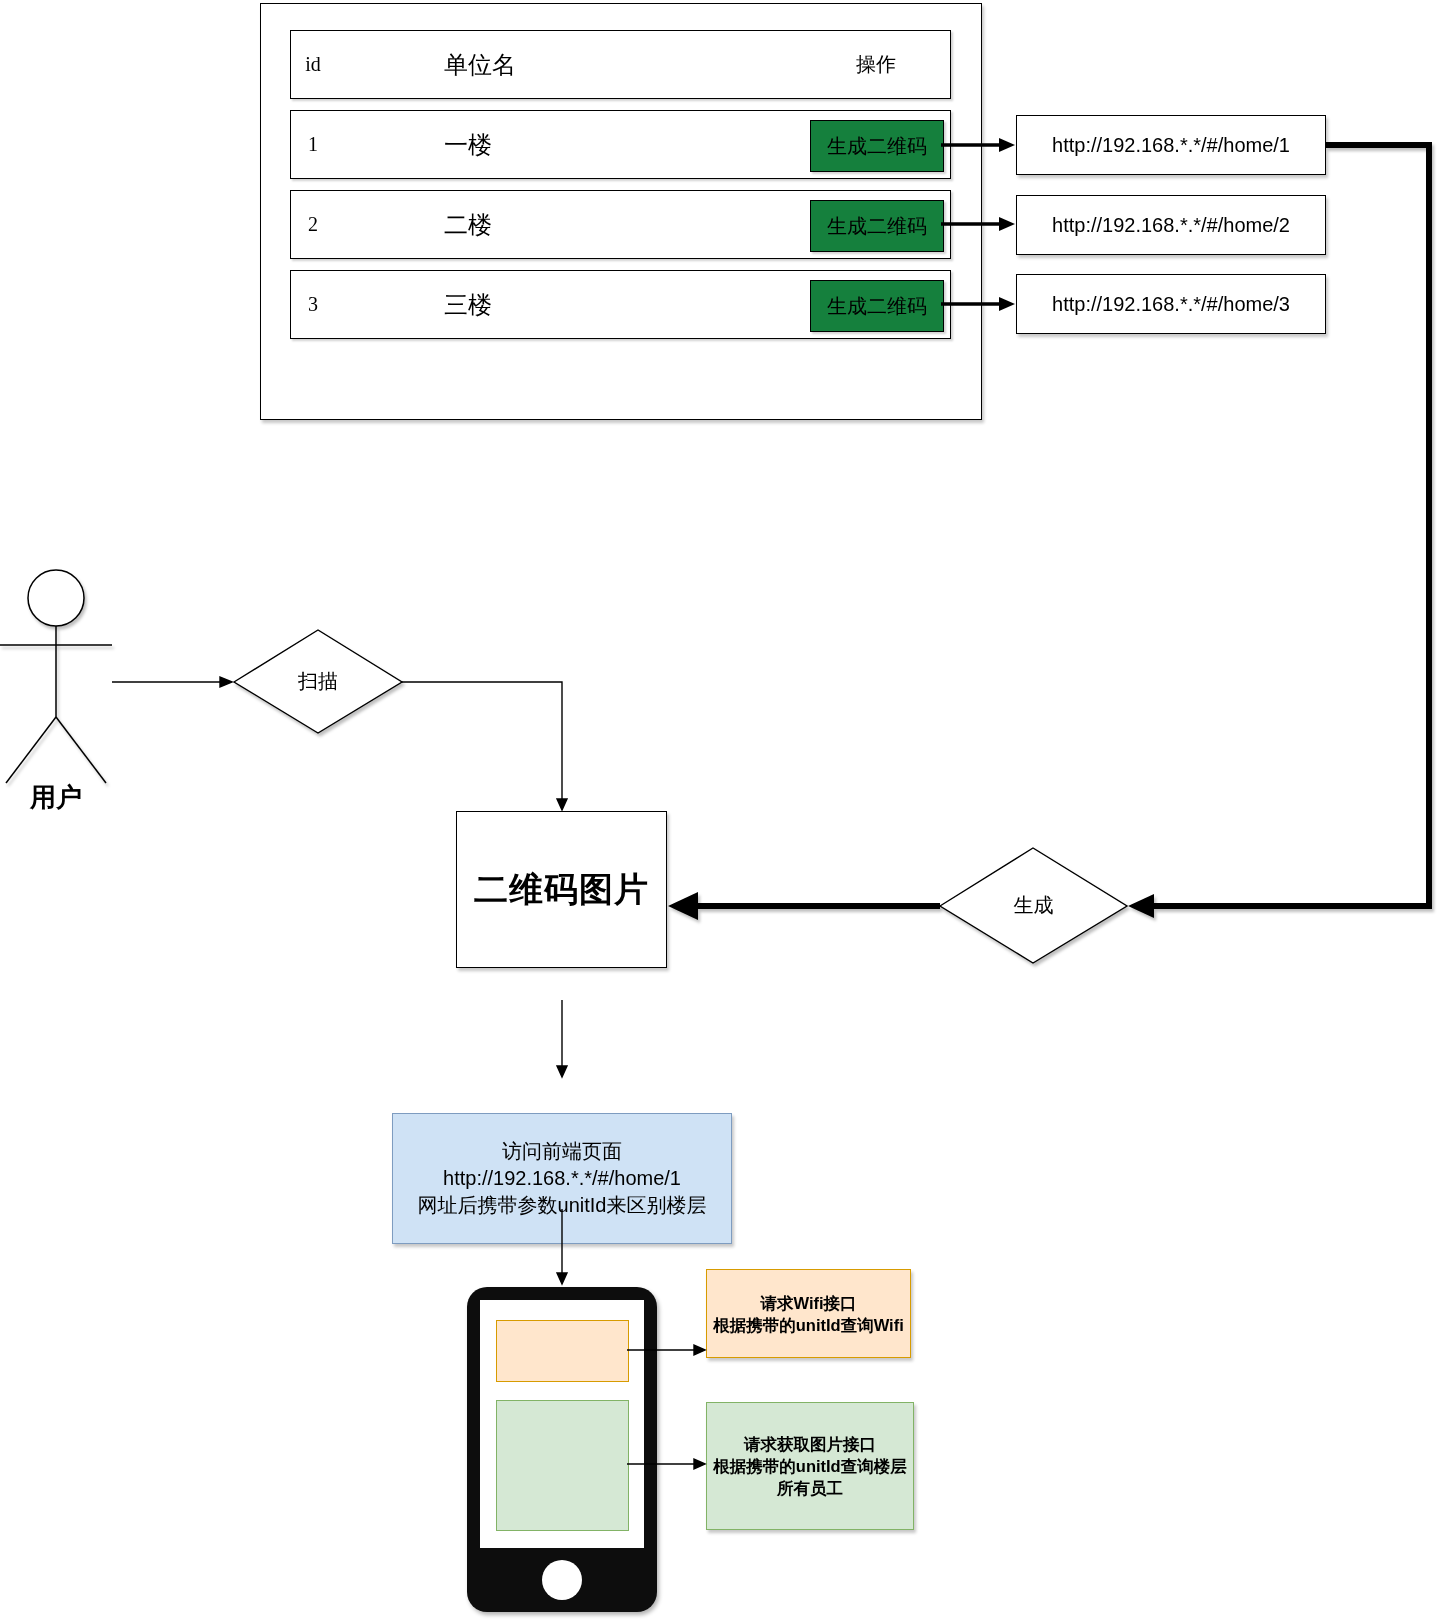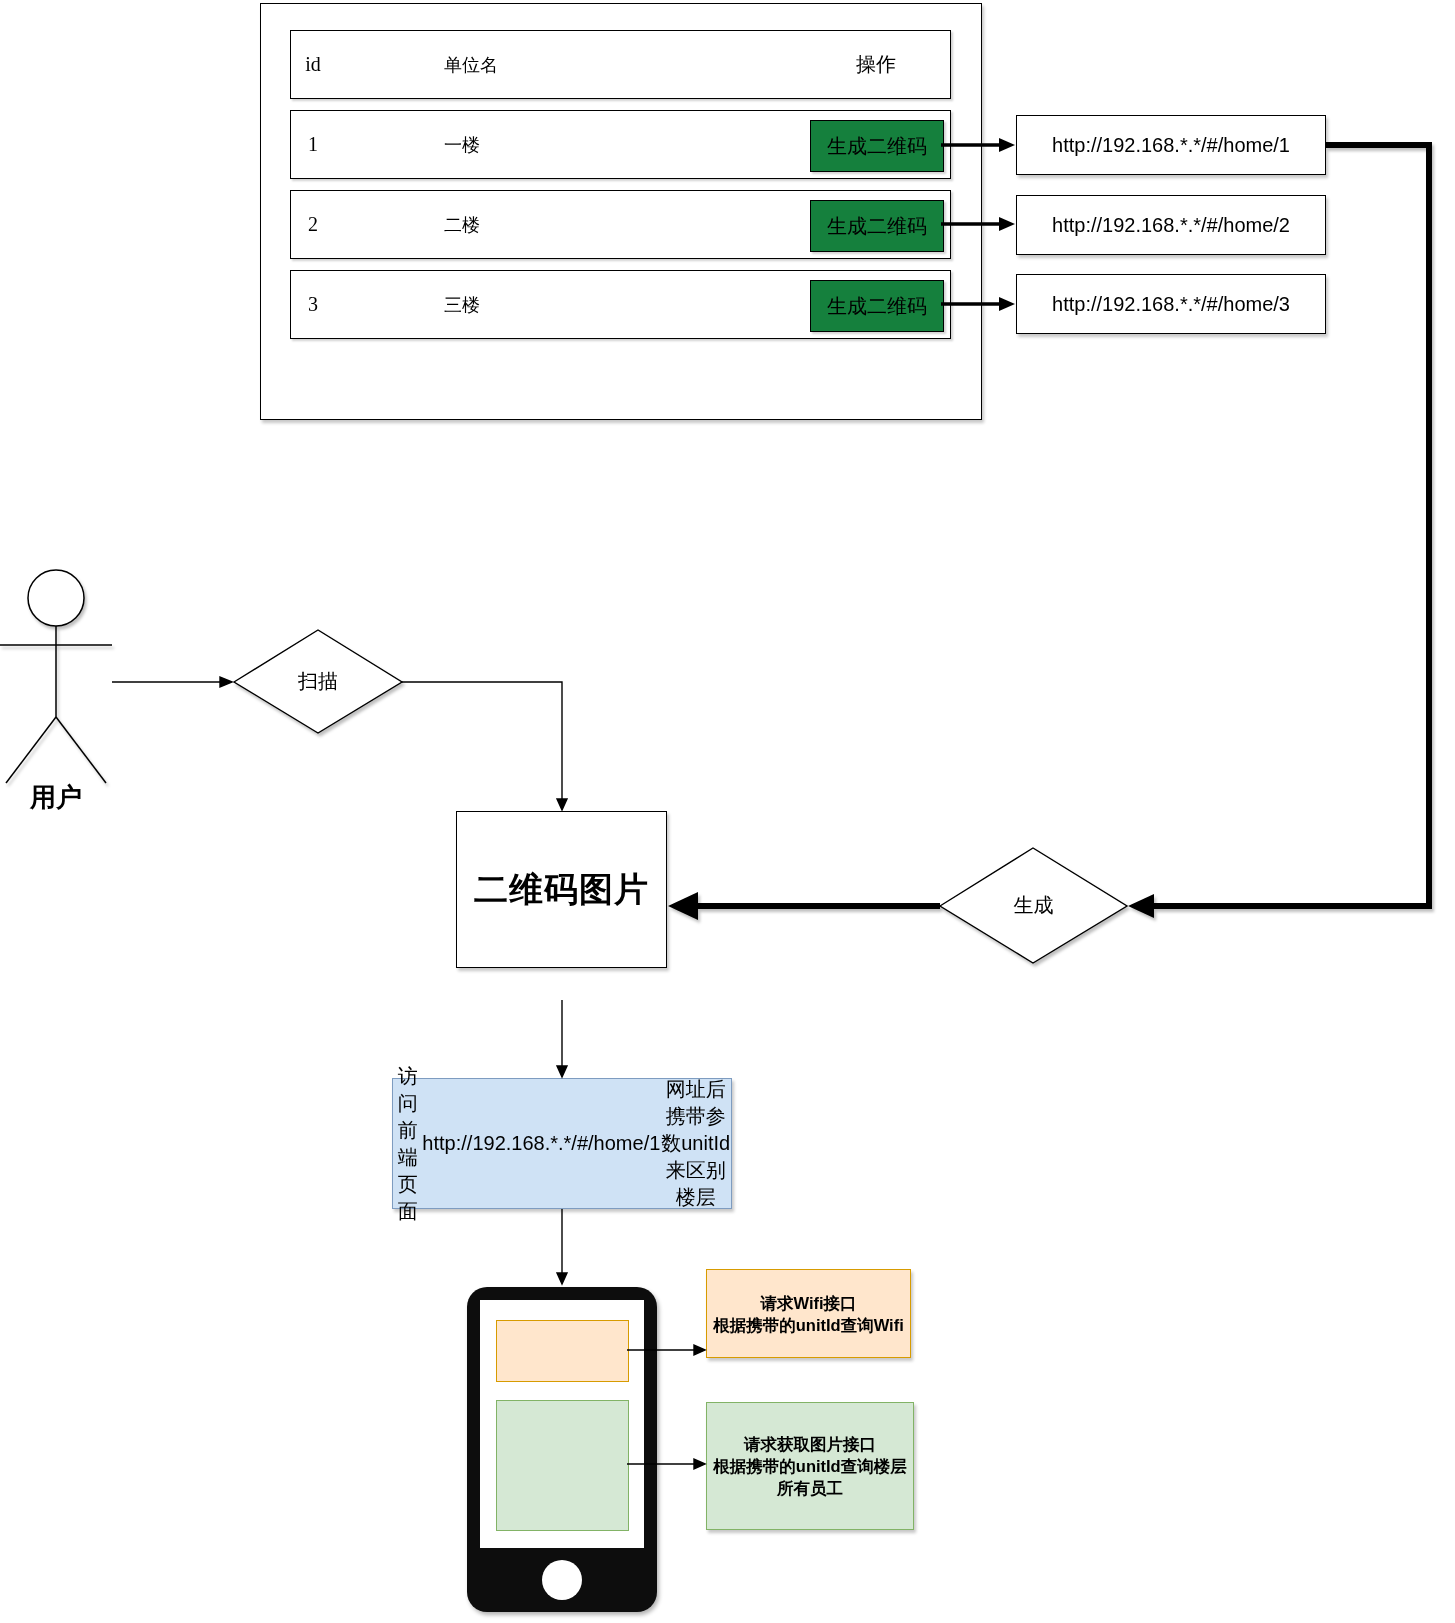--- a/index.html
+++ b/index.html
@@ -10,21 +10,21 @@
   .abs{position:absolute;box-sizing:border-box;}
   .shape{
     background:#fff;border:1.5px solid #000;
     box-shadow:2px 3px 3px rgba(0,0,0,0.22);
   }
   .center{display:flex;align-items:center;justify-content:center;text-align:center;}
   
   .outer-table{left:260px;top:3px;width:722px;height:417px;background:#fff;border:1.5px solid #000;box-shadow:2px 3px 3px rgba(0,0,0,0.22);}
   .t-row{left:290px;width:661px;height:69px;background:#fff;border:1.5px solid #000;box-shadow:2px 2px 2px rgba(0,0,0,0.18);font-family:Liberation Serif, serif;}
   .t-row .cell-id{position:absolute;left:2px;top:0;width:40px;height:100%;display:flex;align-items:center;justify-content:center;font-size:20px;}
-  .t-row .cell-name{position:absolute;left:153px;top:0;height:100%;display:flex;align-items:center;font-size:18px;}
+  .t-row .cell-name{position:absolute;left:153px;top:0;height:100%;display:flex;align-items:center;font-size:24px;}
   .t-row .cell-action{position:absolute;left:505px;top:0;width:160px;height:100%;display:flex;align-items:center;justify-content:center;font-size:20px;}
   .qr-btn{position:absolute;left:519px;top:9px;width:132px;height:50px;background:#15803d;border:1.5px solid #000;
     display:flex;align-items:center;justify-content:center;font-size:20px;cursor:pointer;box-shadow:2px 2px 2px rgba(0,0,0,0.18);}
   .url-box{left:1016px;width:310px;height:60px;font-size:20px;}
   
   .qr-image-box{left:456px;top:811px;width:211px;height:157px;font-size:34px;font-weight:700;letter-spacing:1px;}
   .frontend-box{left:392px;top:1078px;width:340px;height:131px;background:#cfe2f5;border:1px solid #7e9cc0;
     font-size:20px;line-height:27px;box-shadow:2px 3px 3px rgba(0,0,0,0.22);}
   .wifi-box{left:706px;top:1269px;width:205px;height:89px;background:#ffe6cc;border:1px solid #d79b00;
     font-size:16.5px;font-weight:700;line-height:22px;box-shadow:2px 3px 3px rgba(0,0,0,0.22);}
@@ -76,21 +76,21 @@
 
   <div class="abs shape center url-box" style="top:115px;">http://192.168.*.*/#/home/1</div>
   <div class="abs shape center url-box" style="top:195px;">http://192.168.*.*/#/home/2</div>
   <div class="abs shape center url-box" style="top:274px;">http://192.168.*.*/#/home/3</div>
 
   <div class="abs center diamond-label scan-label">扫描</div>
   <div class="abs center diamond-label generate-label">生成</div>
 
   <div class="abs shape center qr-image-box">二维码图片</div>
 
-  <div class="abs center frontend-box" style="">
+  <div class="abs center frontend-box" style="flex-direction:column;margin-top:35px;">
     <div>访问前端页面</div>
     <div>http://192.168.*.*/#/home/1</div>
     <div>网址后携带参数unitId来区别楼层</div>
   </div>
 
   <div class="abs center wifi-box" style="flex-direction:column;">
     <div>请求Wifi接口</div>
     <div>根据携带的unitId查询Wifi</div>
   </div>
 

